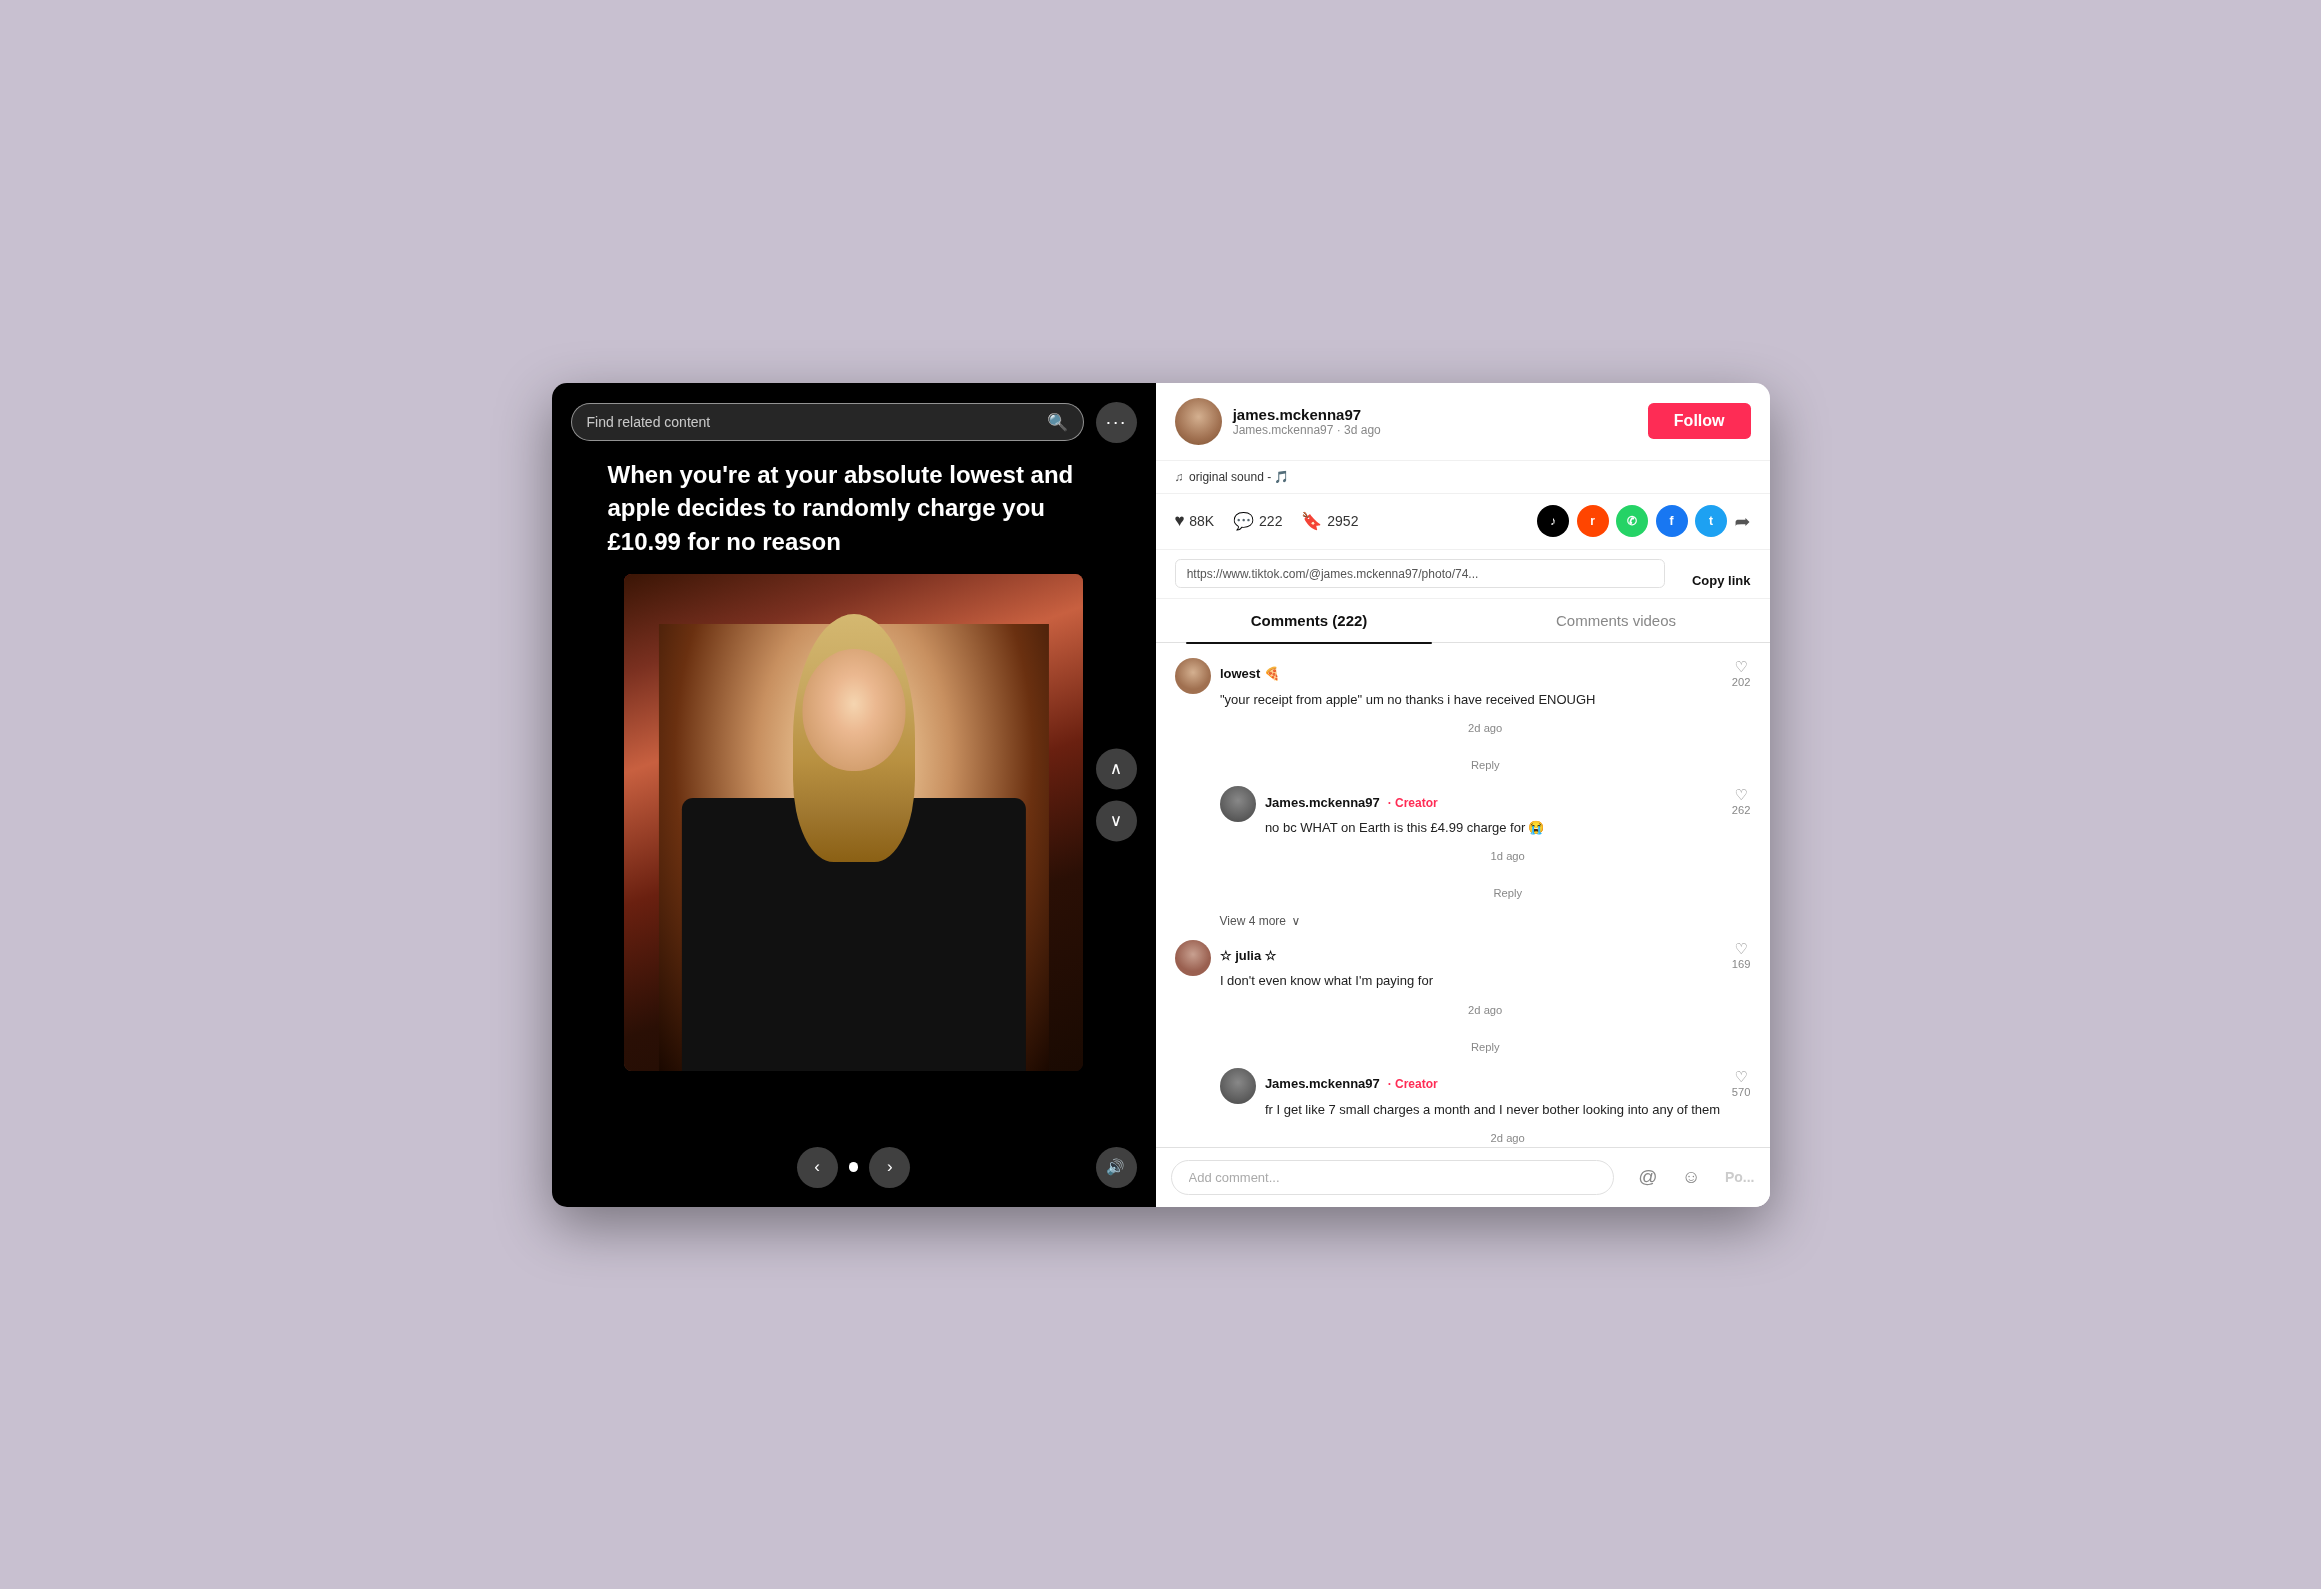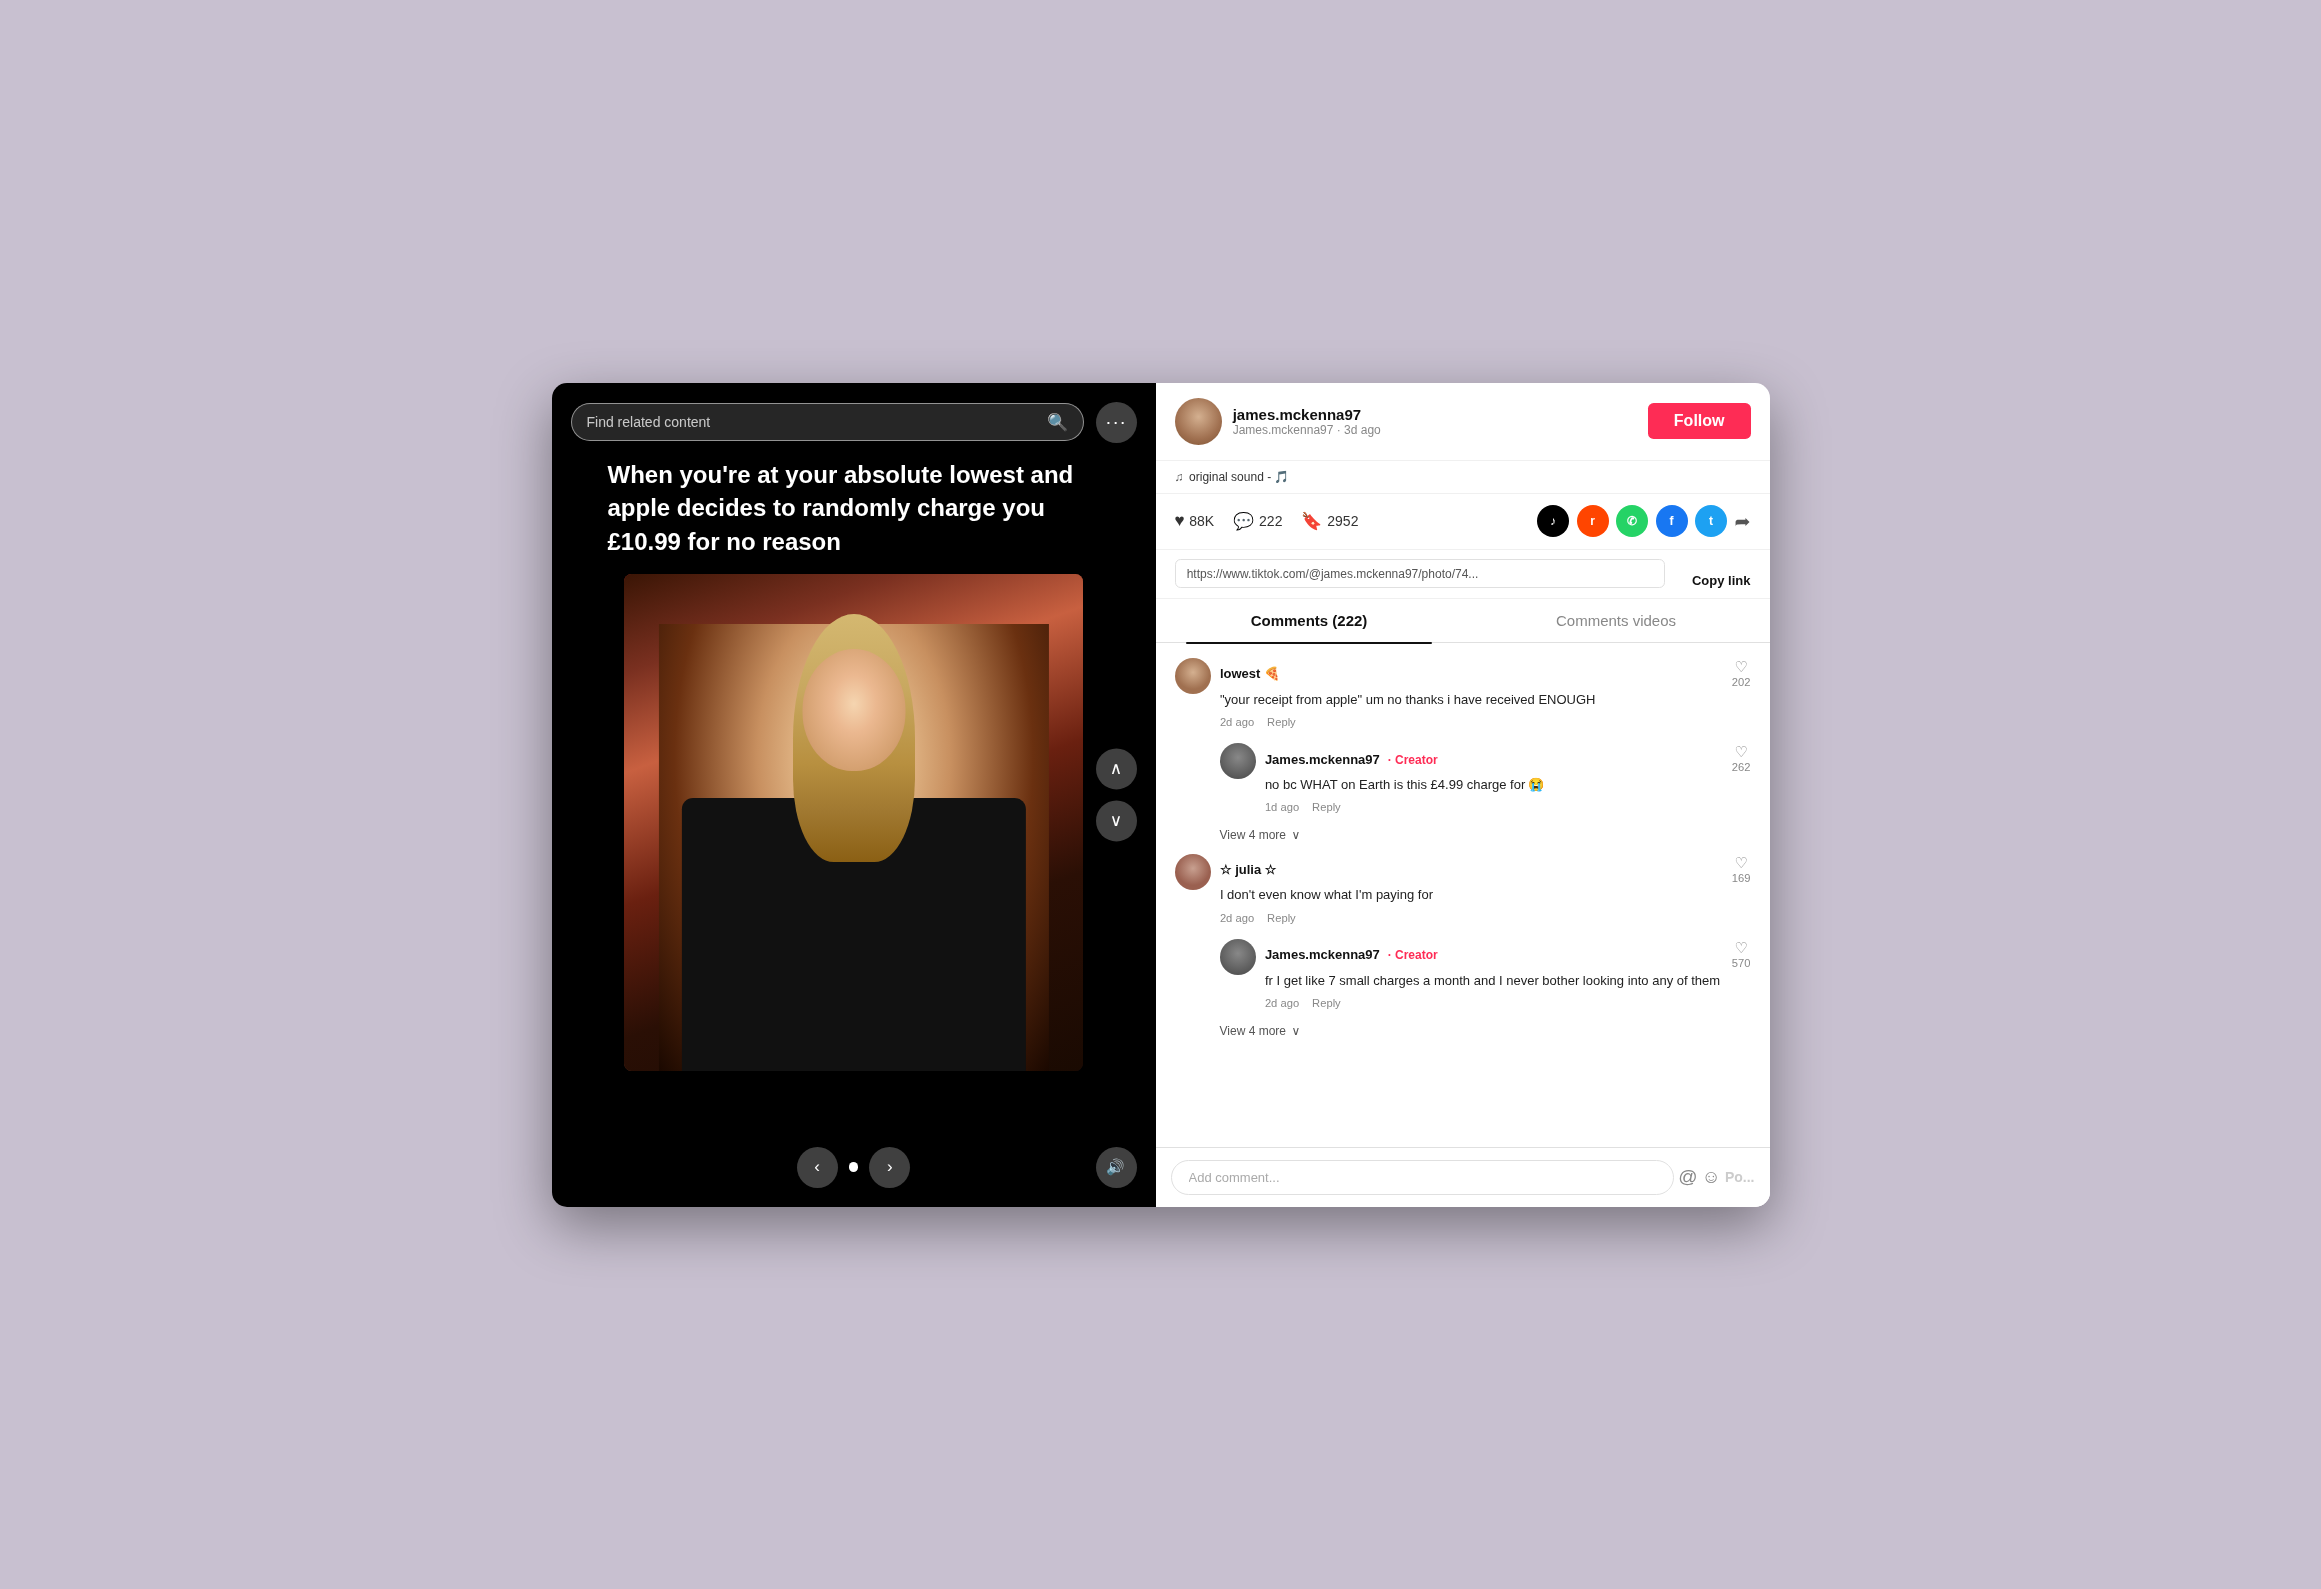--- a/index.html
+++ b/index.html
@@ -390,22 +390,23 @@
     }
     .comment-text {
       font-size: 13px;
       color: #222;
       margin-top: 1.9px;
       line-height: 1.5;
     }
     .comment-meta {
       display: flex;
       align-items: center;
-      gap: 13px;
-      margin-top: 7px;
+      gap: 25px;
+      margin-top: 13px;
+      flex-direction: column;
     }
     .comment-time {
       font-size: 11.2px;
       color: #888;
     }
     .reply-btn {
       background: none;
       border: none;
       font-size: 11.2px;
       color: #888;
@@ -438,21 +439,21 @@
       cursor: pointer;
       margin: 3.7px 0 11.2px 45px;
       font-weight: 500;
     }
 
     .comment-input-row {
       border-top: 0.9px solid #e0e0e0;
       padding: 11.2px 15px;
       display: flex;
       align-items: center;
-      gap: 4px;
+      gap: 24px;
       background: #fff;
     }
     .comment-input {
       flex: 1;
       border: 0.9px solid #e0e0e0;
       border-radius: 28px;
       padding: 9.4px 17px;
       font-size: 13px;
       outline: none;
       color: #333;

